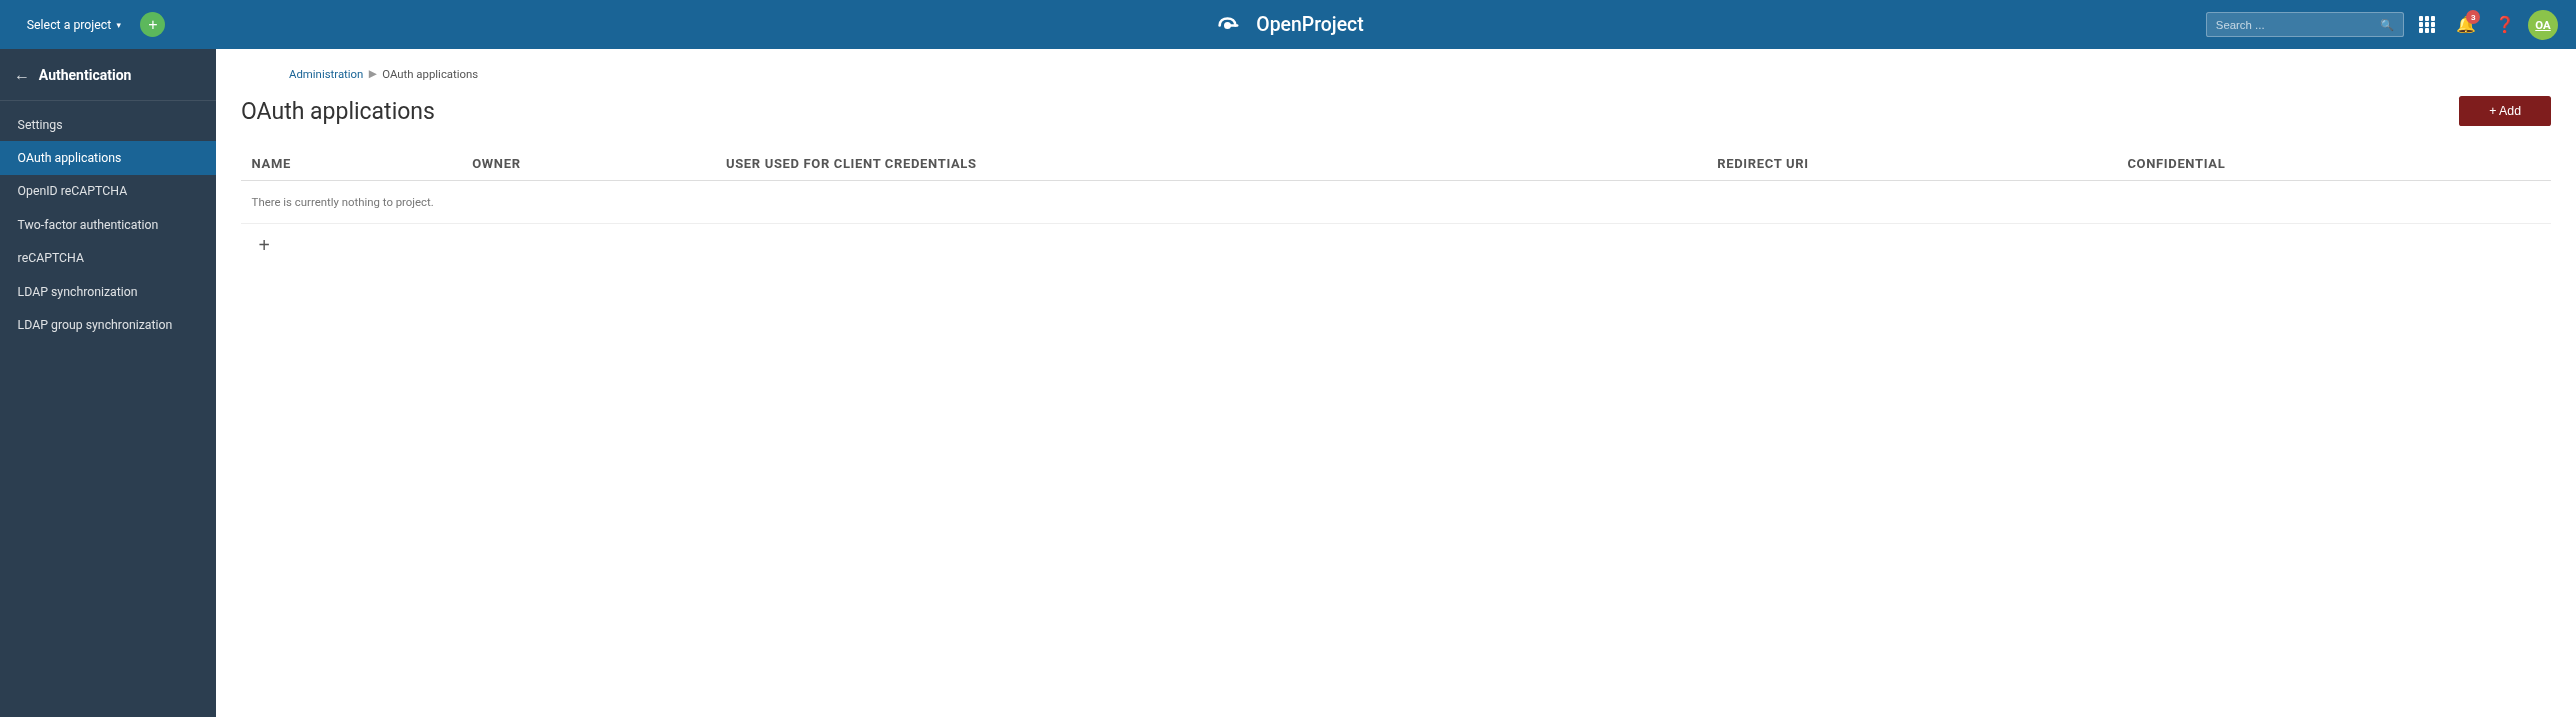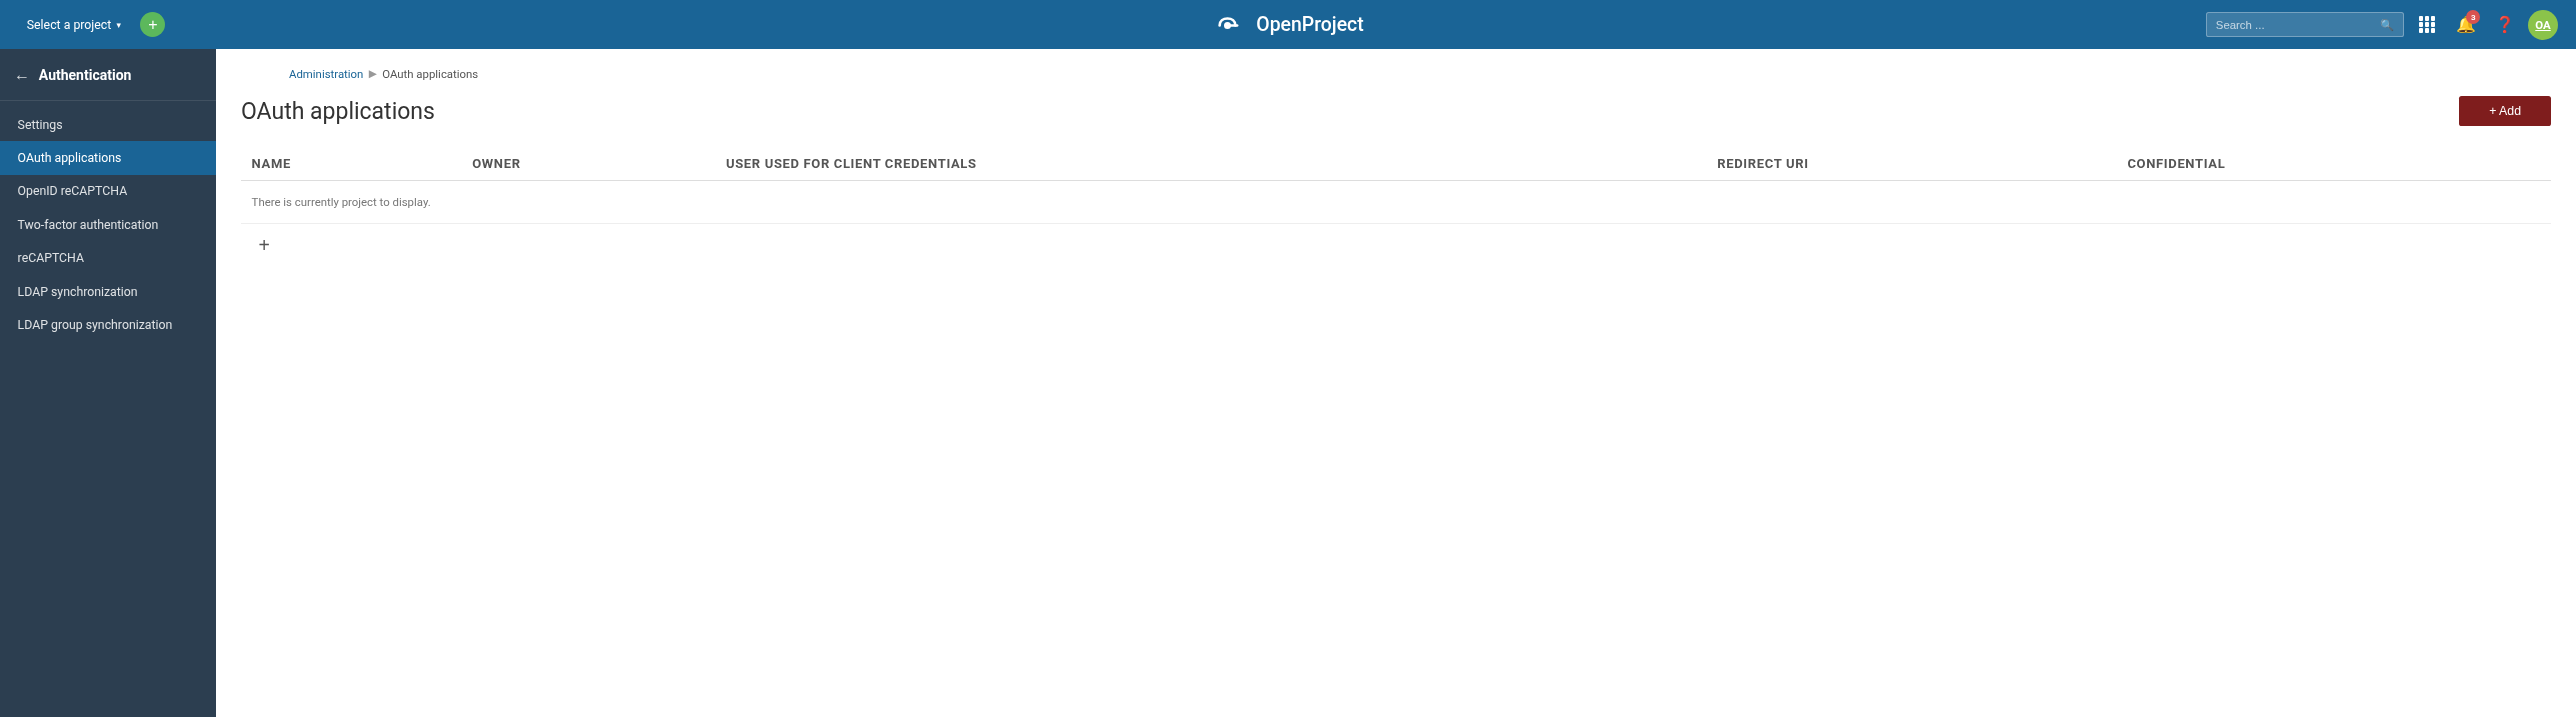--- a/index.html
+++ b/index.html
@@ -367,21 +367,21 @@
           <tr>
             <th>NAME</th>
             <th>OWNER</th>
             <th>USER USED FOR CLIENT CREDENTIALS</th>
             <th>REDIRECT URI</th>
             <th>CONFIDENTIAL</th>
           </tr>
         </thead>
         <tbody>
           <tr class="empty-row">
-            <td colspan="5">There is currently project to display.</td>
+            <td colspan="5">There is currently nothing to project.</td>
           </tr>
         </tbody>
       </table>
       <button class="add-inline-btn">+</button>
     </div>
   </main>
 </div>
 
 
 </body></html>

